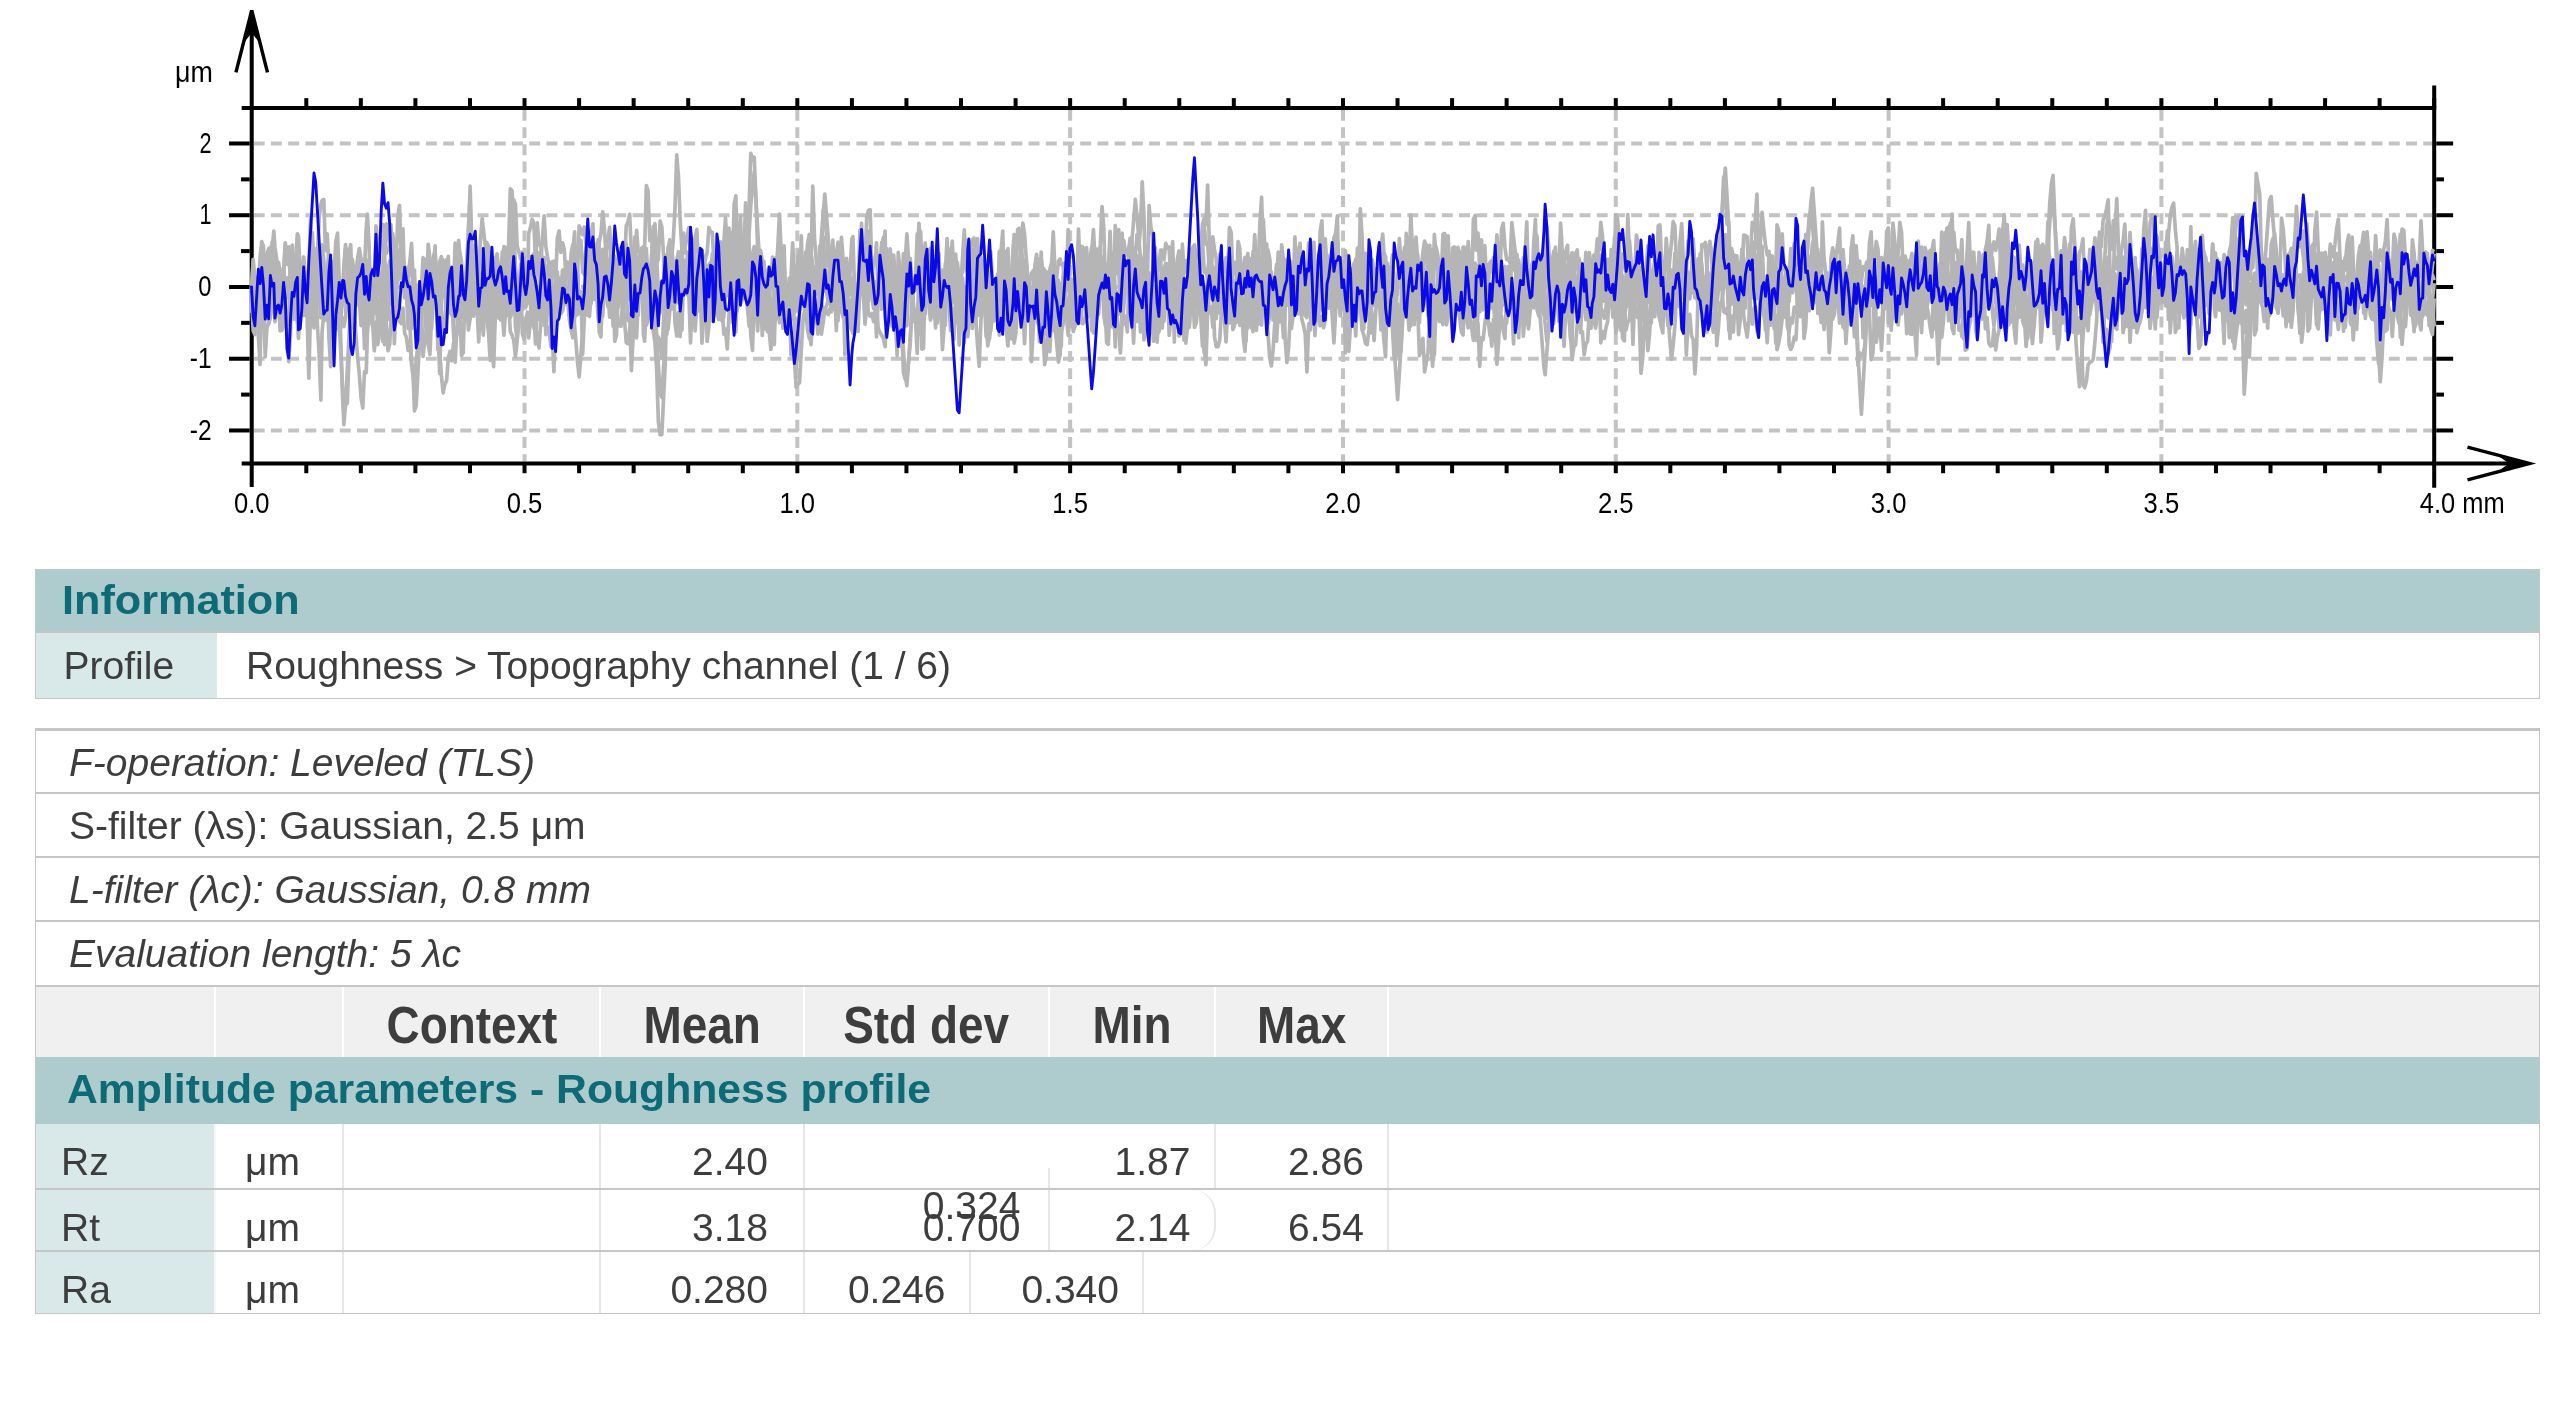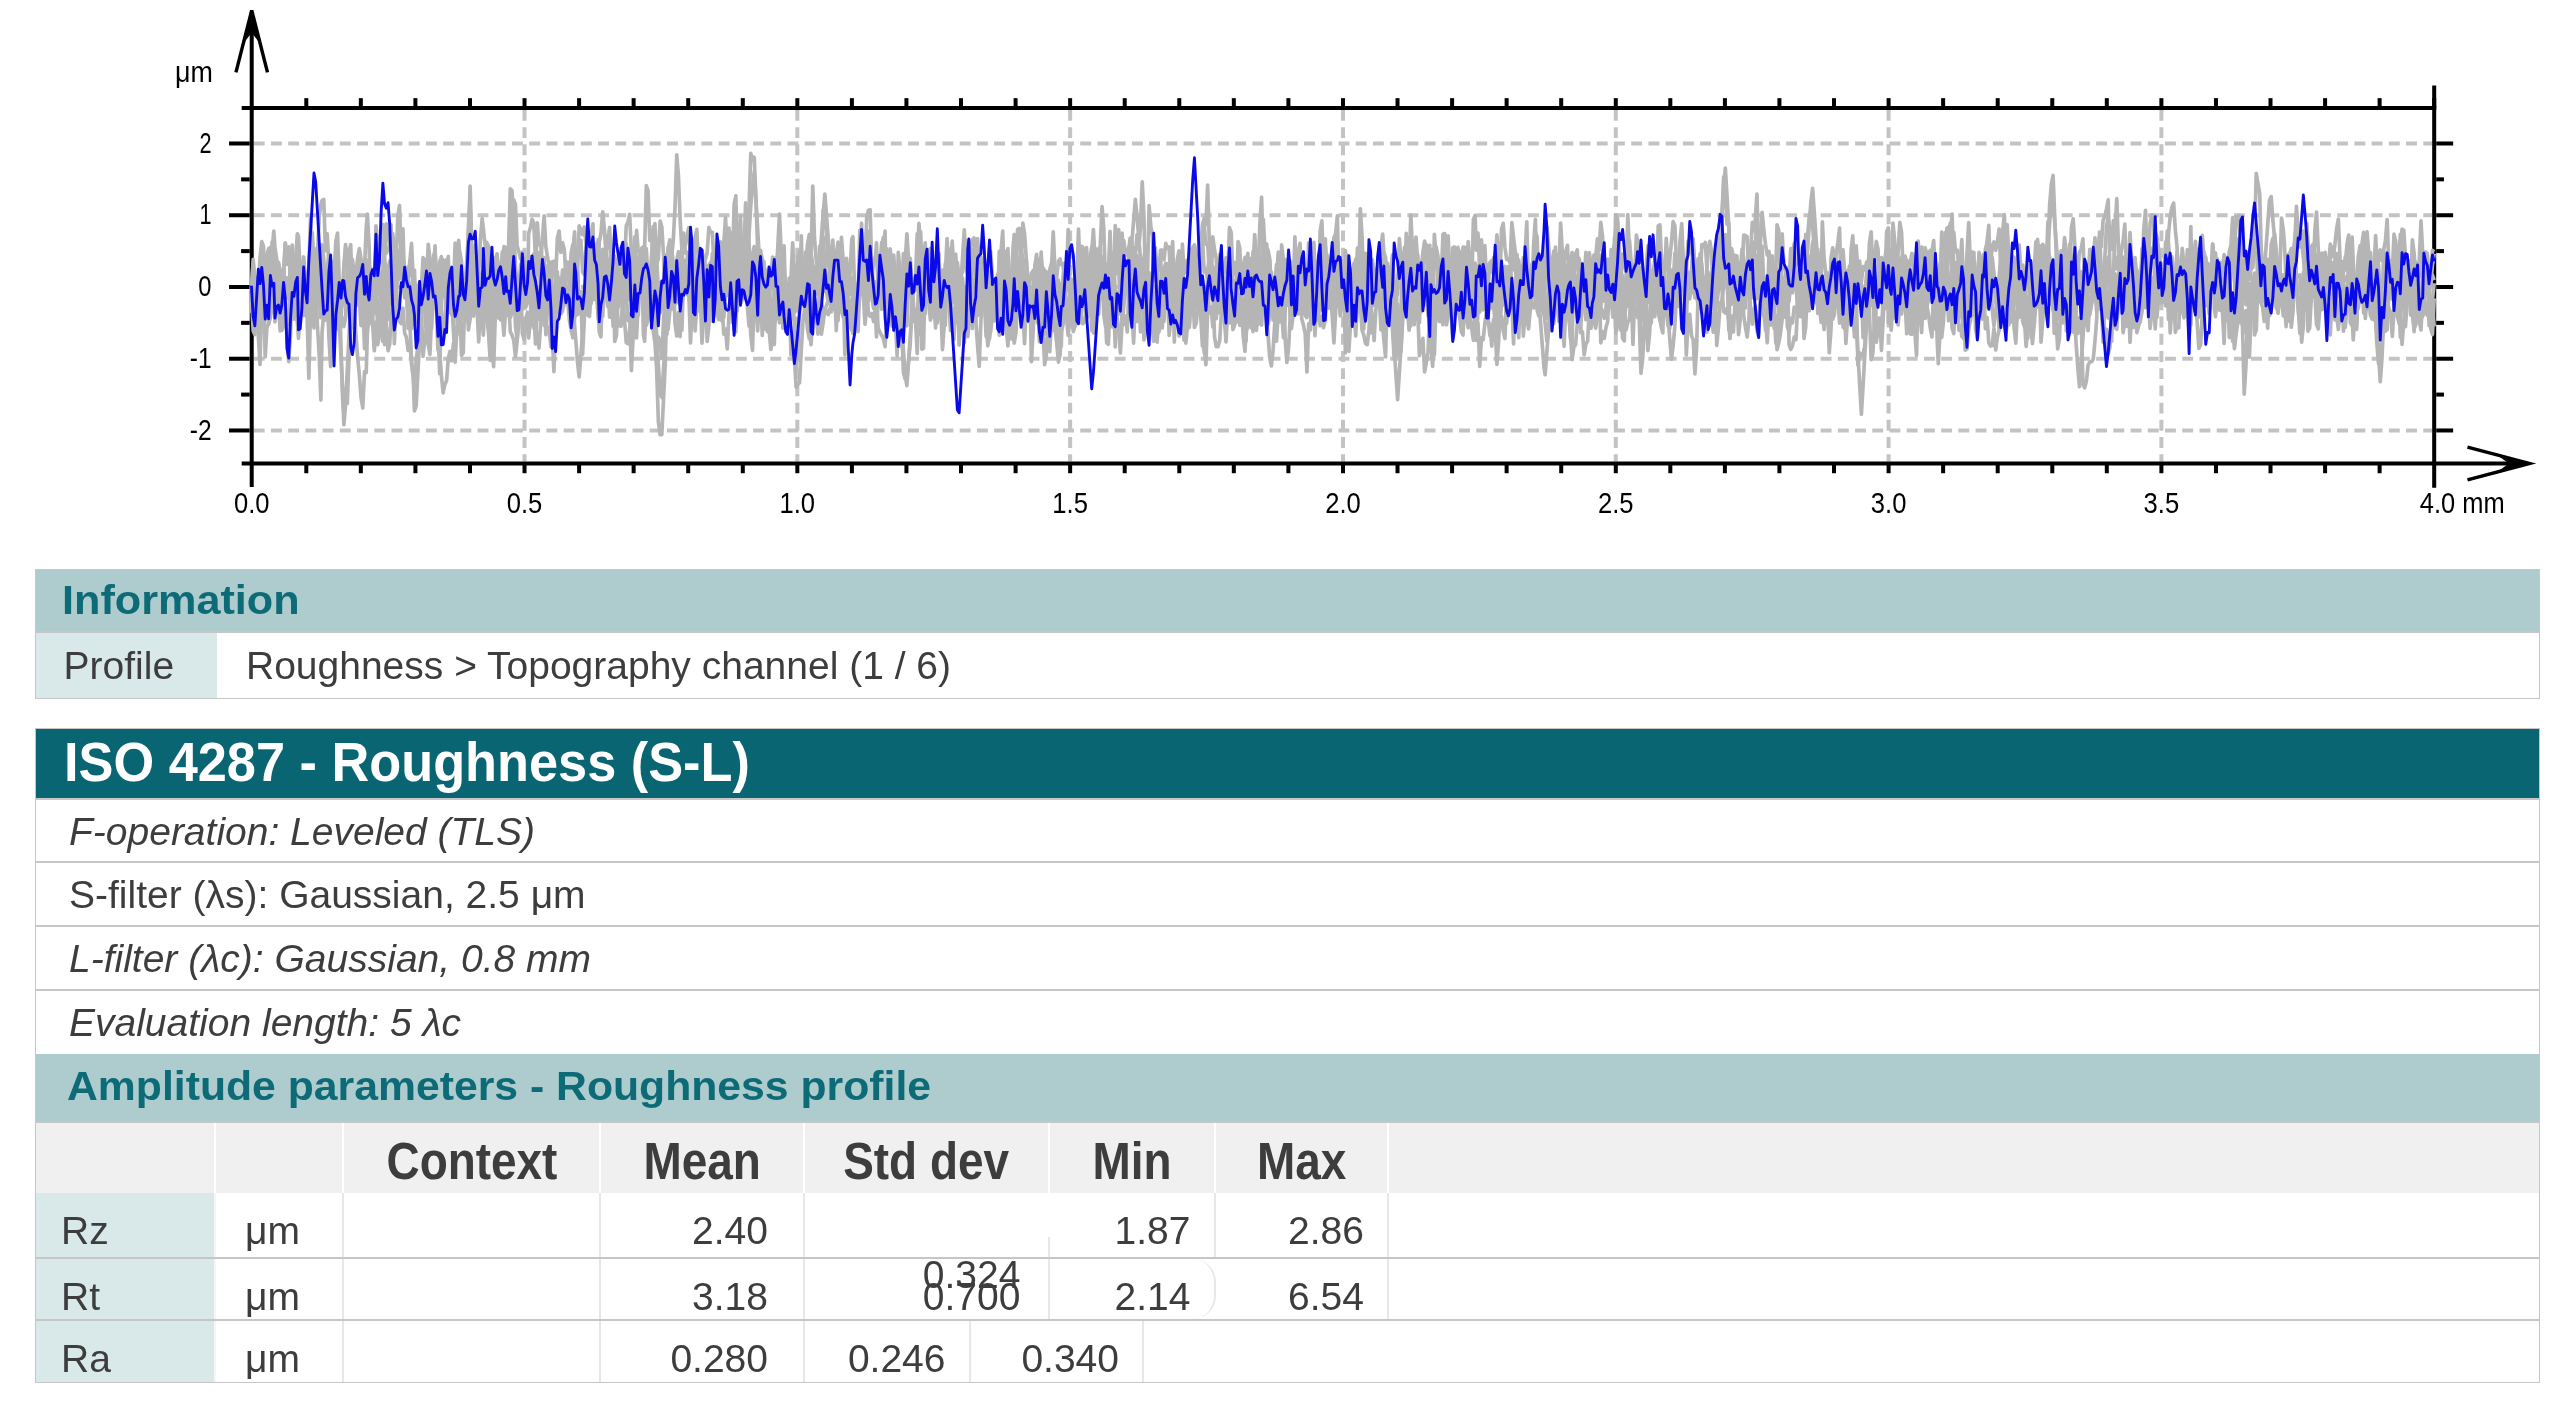--- a/index.html
+++ b/index.html
@@ -152,50 +152,47 @@
 <div class="tbl" style="top:569px;">
   <div class="row bart" style="height:63px;border-bottom:2.3px solid #c6c6c6;padding-left:26.4px;padding-top:8.3px;">
       <span class="sx" style="transform:scaleX(1.08)">Information</span>
     </div>
   <div class="row" style="height:65px;">
     <div class="cell" style="width:181px;background:#d9e8e8;padding-left:27.6px;padding-top:11.2px;">Profile</div>
     <div class="cell" style="flex:1;padding-left:29px;padding-top:11.2px;">Roughness &gt; Topography channel (1 / 6)</div>
   </div>
 </div>
 <div class="tbl" style="top:728px;">
-  <div class="row" style="height:69px;background:#0a6573;color:#ffffff;font-weight:bold;font-size:55px;padding-left:28px;padding-top:1.1px;">
-      <span class="sx" style="transform:scaleX(0.951)">ISO 4287 - Roughness (S-L)</span>
-    </div>
   <div class="row" style="height:63px;border-top:2.3px solid #c6c6c6;font-style:italic;padding-left:33px;padding-top:9.8px;">F-operation: Leveled (TLS)</div>
   <div class="row" style="height:64px;border-top:2.3px solid #c6c6c6;padding-left:33px;padding-top:9.8px;">S-filter (λs): Gaussian, 2.5 μm</div>
   <div class="row" style="height:64px;border-top:2.3px solid #c6c6c6;font-style:italic;padding-left:33px;padding-top:9.8px;">L-filter (λc): Gaussian, 0.8 mm</div>
   <div class="row" style="height:65px;border-top:2.3px solid #c6c6c6;font-style:italic;padding-left:33px;padding-top:9.8px;">Evaluation length: 5 λc</div>
-  <div class="row bart" style="height:67px;font-size:40px;padding-left:31px;padding-top:10.3px;">
-      <span class="sx" style="transform:scaleX(1.068)">Amplitude parameters - Roughness profile</span>
-    </div>
   <div class="row" style="height:72px;border-top:2.3px solid #c6c6c6;background:#f0f0f0;font-weight:bold;font-size:51px;color:#3d3d3d;">
     <div class="cell" style="width:180px;border-right:2.9px solid #fff;"></div>
     <div class="cell" style="width:128px;border-right:2.9px solid #fff;"></div>
     <div class="cell" style="width:257px;border-right:2.9px solid #fff;justify-content:center;padding-top:8.6px;">
         <span class="sx" style="transform:scaleX(0.90);transform-origin:center center;">Context</span>
       </div>
     <div class="cell" style="width:204px;border-right:2.9px solid #fff;justify-content:center;padding-top:8.6px;">
         <span class="sx" style="transform:scaleX(0.90);transform-origin:center center;">Mean</span>
       </div>
     <div class="cell" style="width:245px;border-right:2.9px solid #fff;justify-content:center;padding-top:8.6px;">
         <span class="sx" style="transform:scaleX(0.90);transform-origin:center center;">Std dev</span>
       </div>
     <div class="cell" style="width:166px;border-right:2.9px solid #fff;justify-content:center;padding-top:8.6px;">
         <span class="sx" style="transform:scaleX(0.90);transform-origin:center center;">Min</span>
       </div>
     <div class="cell" style="width:173px;border-right:2.9px solid #fff;justify-content:center;padding-top:8.6px;">
         <span class="sx" style="transform:scaleX(0.90);transform-origin:center center;">Max</span>
       </div>
     <div class="cell" style="flex:1;"></div>
   </div>
+  <div class="row bart" style="height:67px;font-size:40px;padding-left:31px;padding-top:10.3px;">
+      <span class="sx" style="transform:scaleX(1.068)">Amplitude parameters - Roughness profile</span>
+    </div>
   <div class="row" style="height:64px;">
     <div class="cell" style="width:180px;background:#d9e8e8;padding-left:25px;border-right:2.3px solid #f4f7f7;padding-top:15.5px;">Rz</div>
     <div class="cell" style="width:128px;padding-left:29px;border-right:2.3px solid #e7e7e7;padding-top:15.5px;">μm</div>
     <div class="cell" style="width:257px;border-right:2.3px solid #e7e7e7;"></div>
     <div class="cell" style="width:204px;justify-content:flex-end;padding-right:35px;border-right:2.3px solid #e7e7e7;padding-top:15.5px;">2.40</div>
     <div class="cell" style="width:245px;justify-content:flex-end;padding-right:27.6px;border-right:2.3px solid #e7e7e7;padding-top:15.5px;margin-top:44px;">0.324</div>
     <div class="cell" style="width:166px;justify-content:flex-end;padding-right:23.5px;border-right:2.3px solid #e7e7e7;padding-top:15.5px;">1.87</div>
     <div class="cell" style="width:173px;justify-content:flex-end;padding-right:23px;border-right:2.3px solid #e7e7e7;padding-top:15.5px;">2.86</div>
     <div class="cell" style="flex:1;"></div>
   </div>

